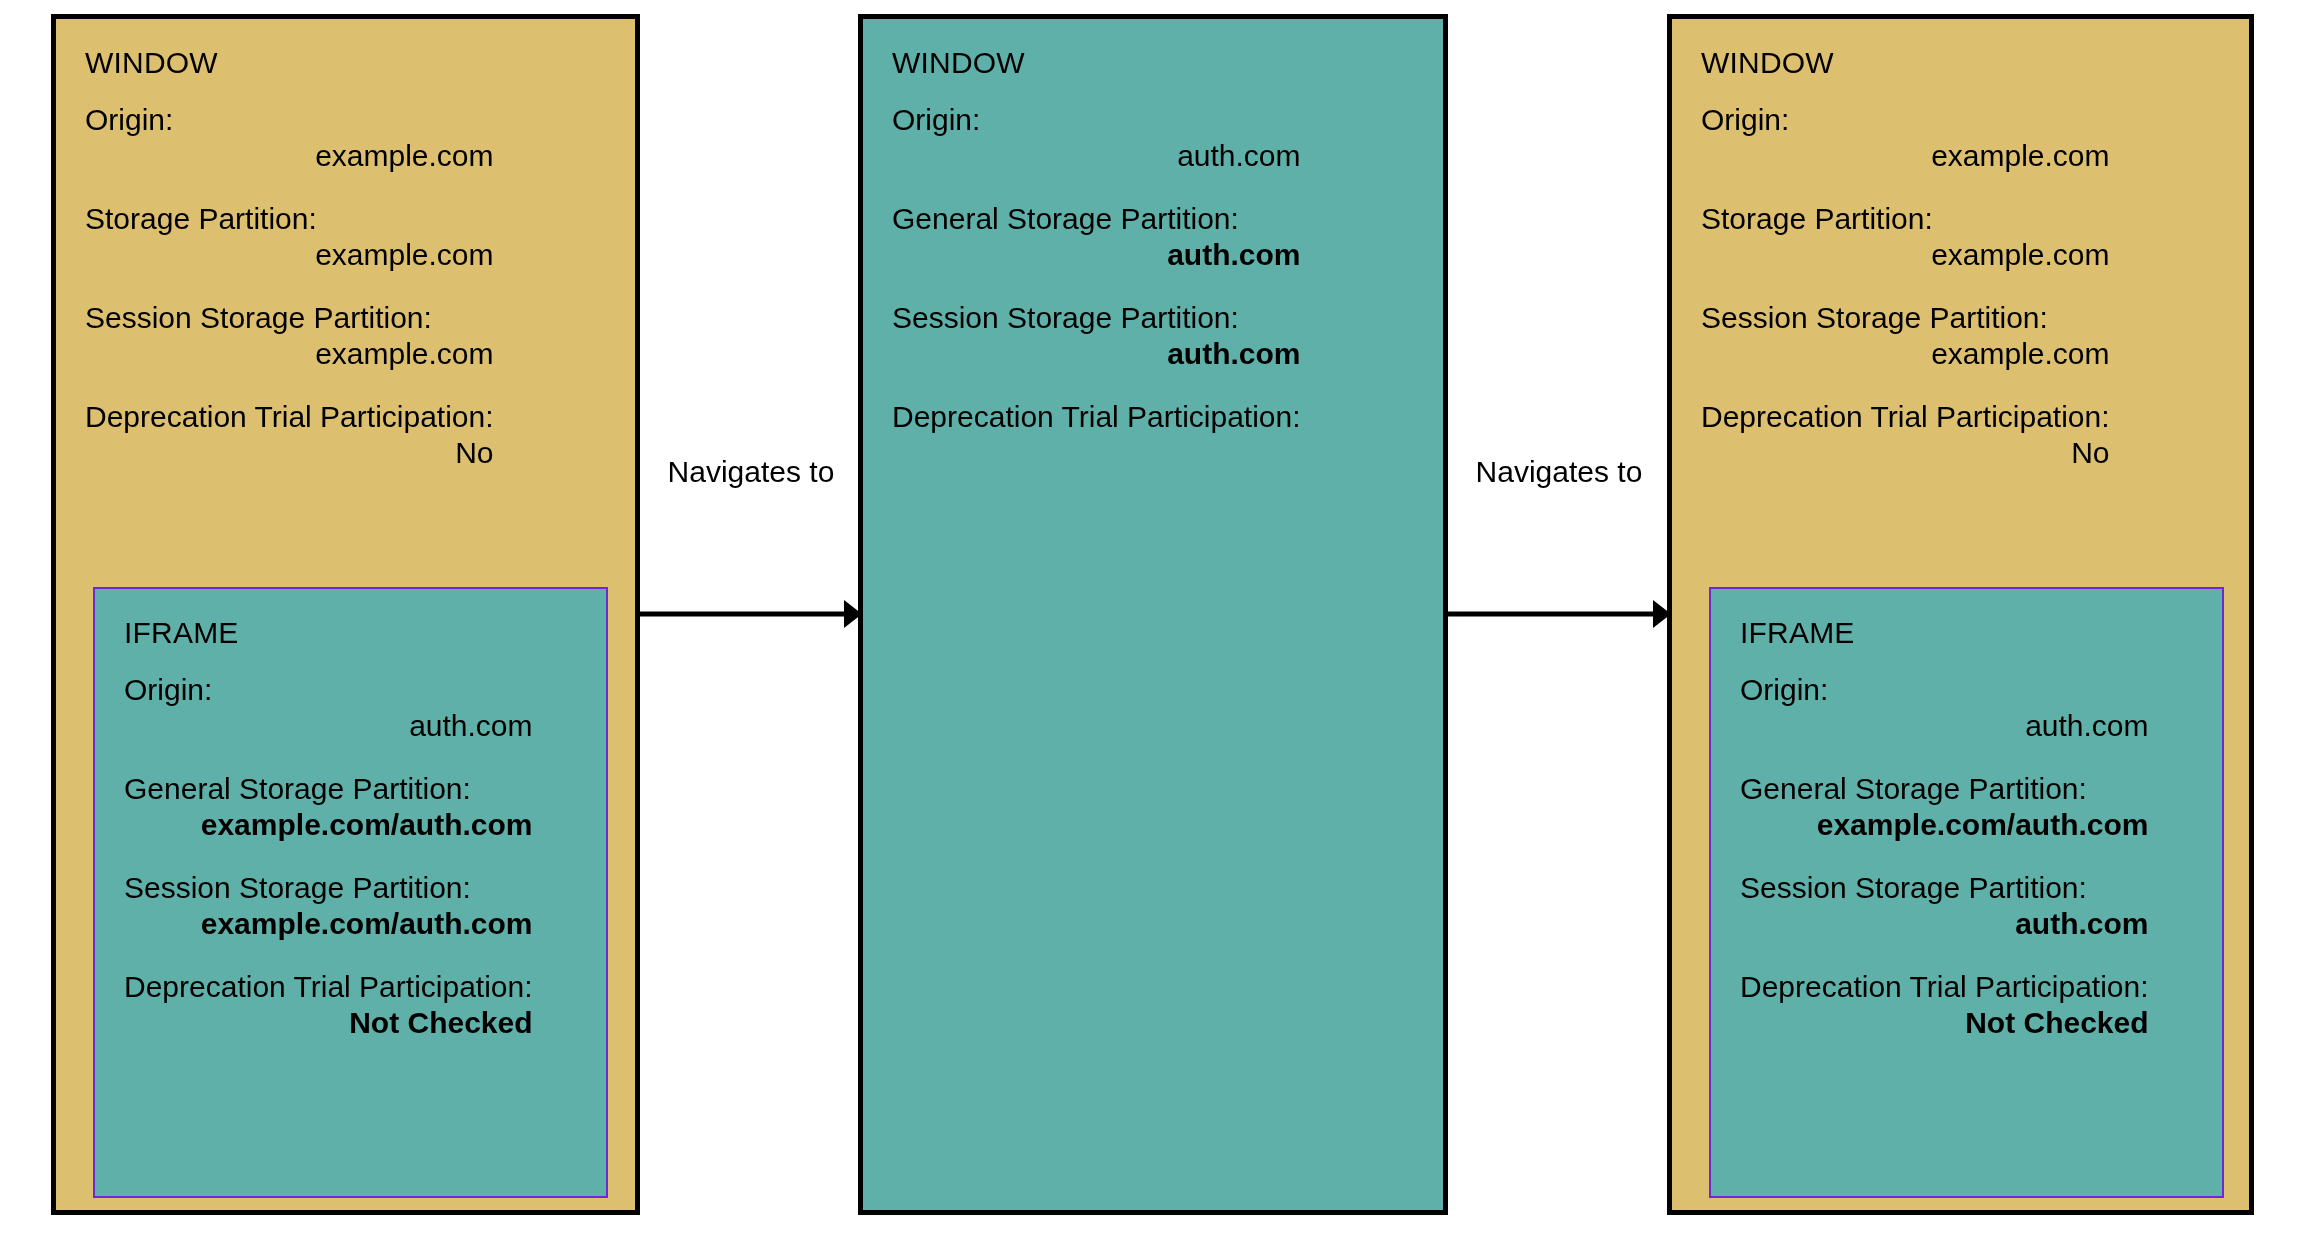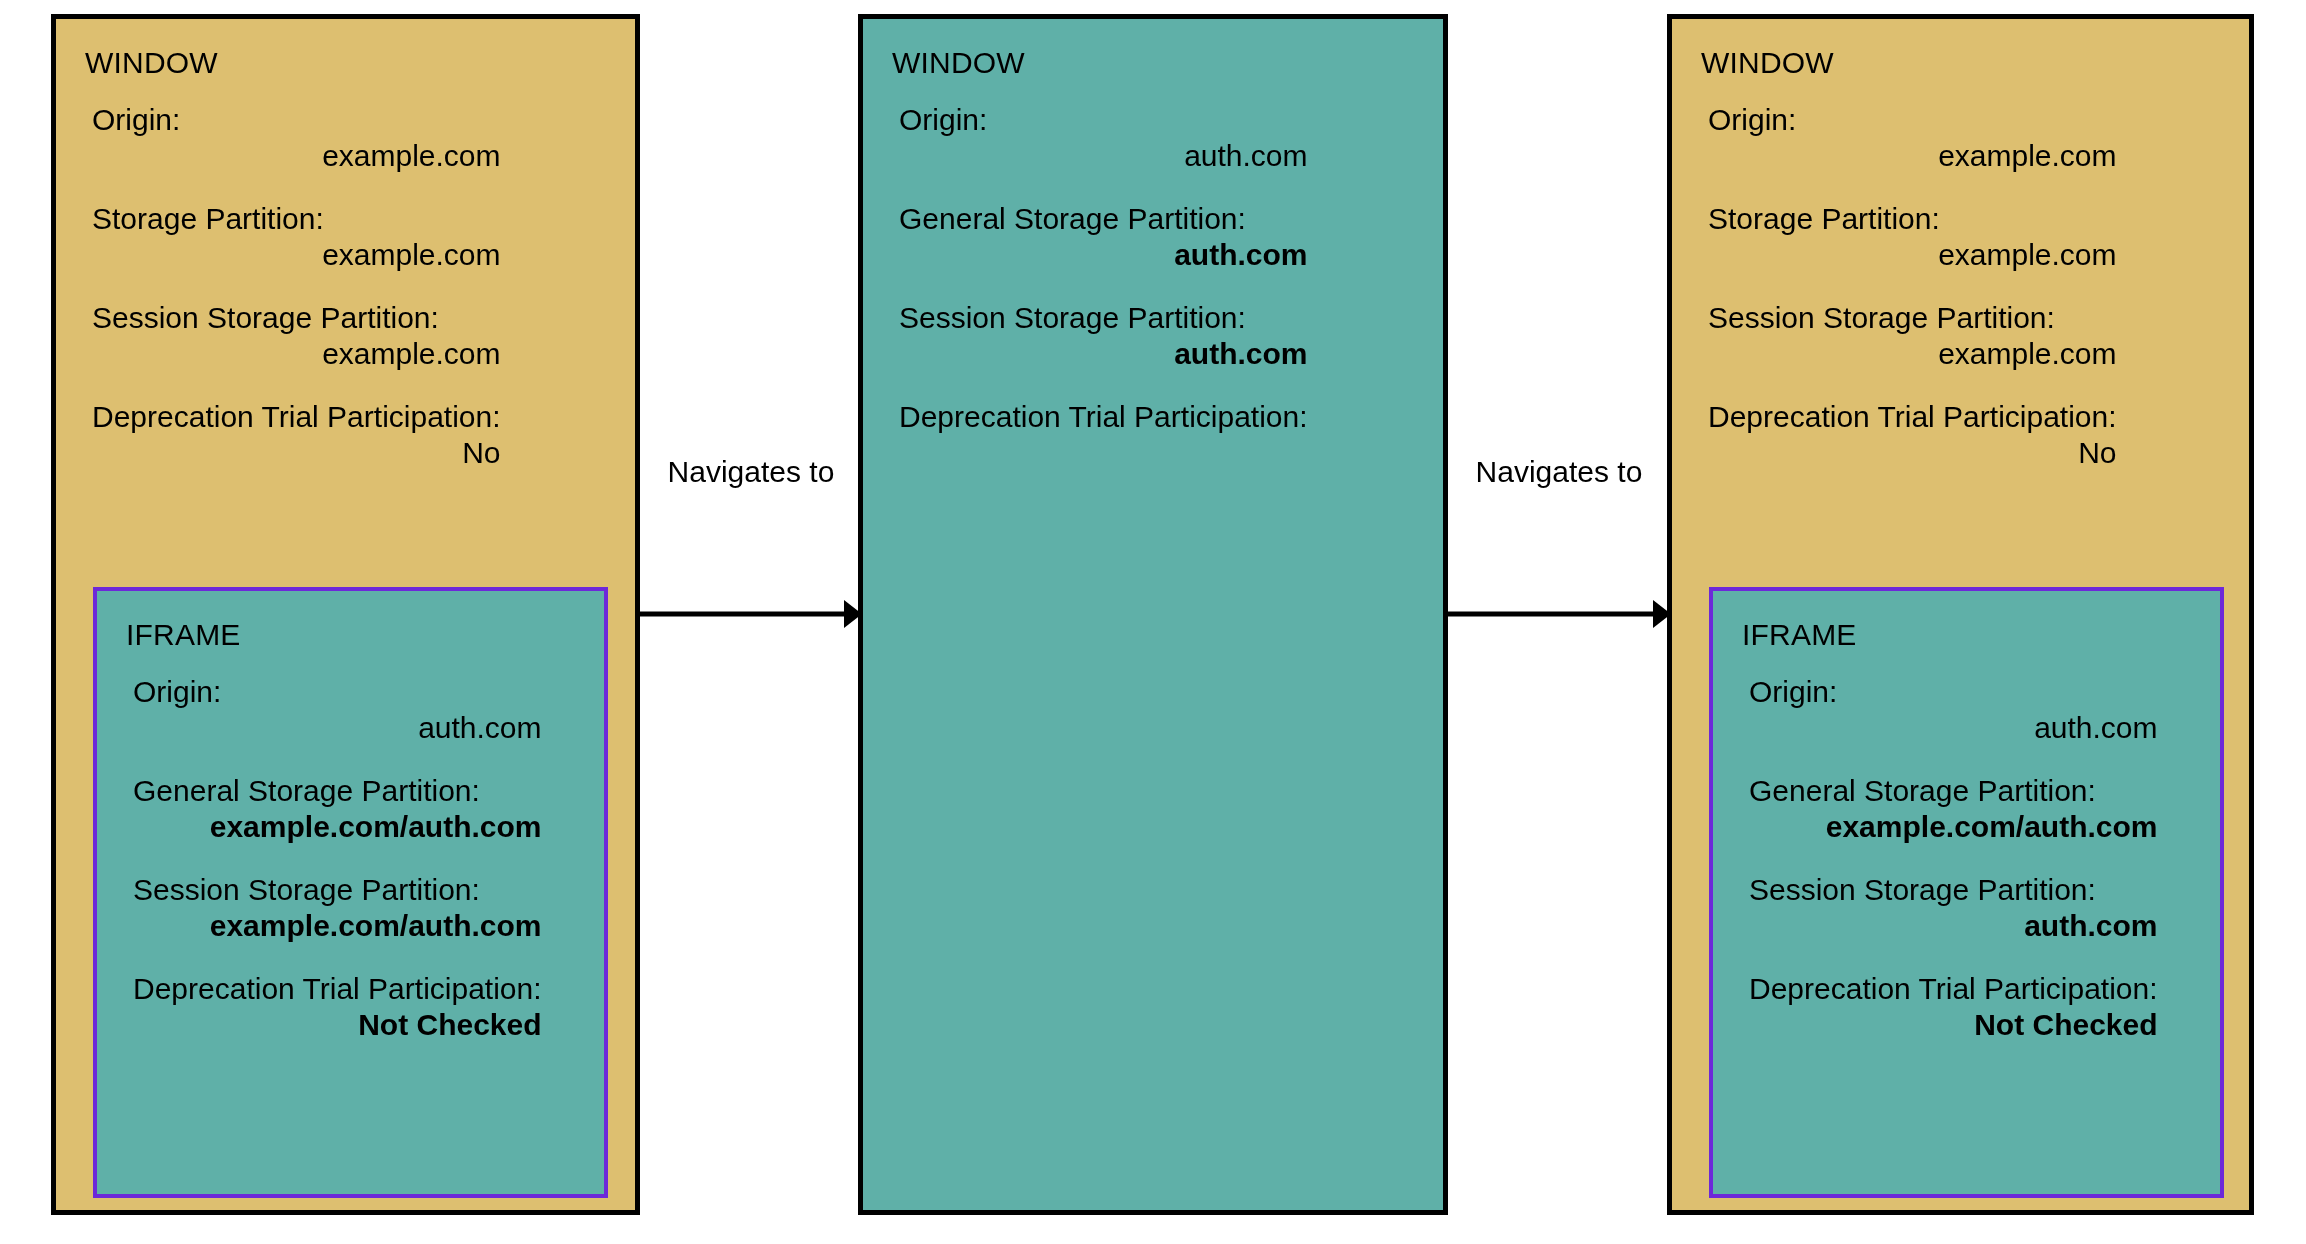--- a/index.html
+++ b/index.html
@@ -31,40 +31,39 @@
   .panel.teal  { background: #5FB0A8; }
 
   #panel-1 { left: 51px;   top: 14px; width: 589px; height: 1201px; }
   #panel-2 { left: 858px;  top: 14px; width: 590px; height: 1201px; }
   #panel-3 { left: 1667px; top: 14px; width: 587px; height: 1201px; }
 
   
   .iframe-box {
     position: absolute;
     box-sizing: border-box;
-    border: 4px solid #6d28d9;
+    border: 2px solid #6d28d9;
     background: #5FB0A8;
   }
   #iframe-1 { left: 37px; top: 568px; width: 515px; height: 611px; }
   #iframe-3 { left: 37px; top: 568px; width: 515px; height: 611px; }
 
   
   .box-title {
     position: absolute;
     font-size: 30px;
     line-height: 34px;
     letter-spacing: 0.2px;
     white-space: nowrap;
   }
   .fields {
     position: absolute;
   }
   .field {
     margin-bottom: 27px;
-    margin-left: 7px;
   }
   .field:last-child { margin-bottom: 0; }
   .field-label {
     font-size: 30px;
     line-height: 36px;
     white-space: nowrap;
   }
   .field-value {
     font-size: 30px;
     line-height: 36px;

